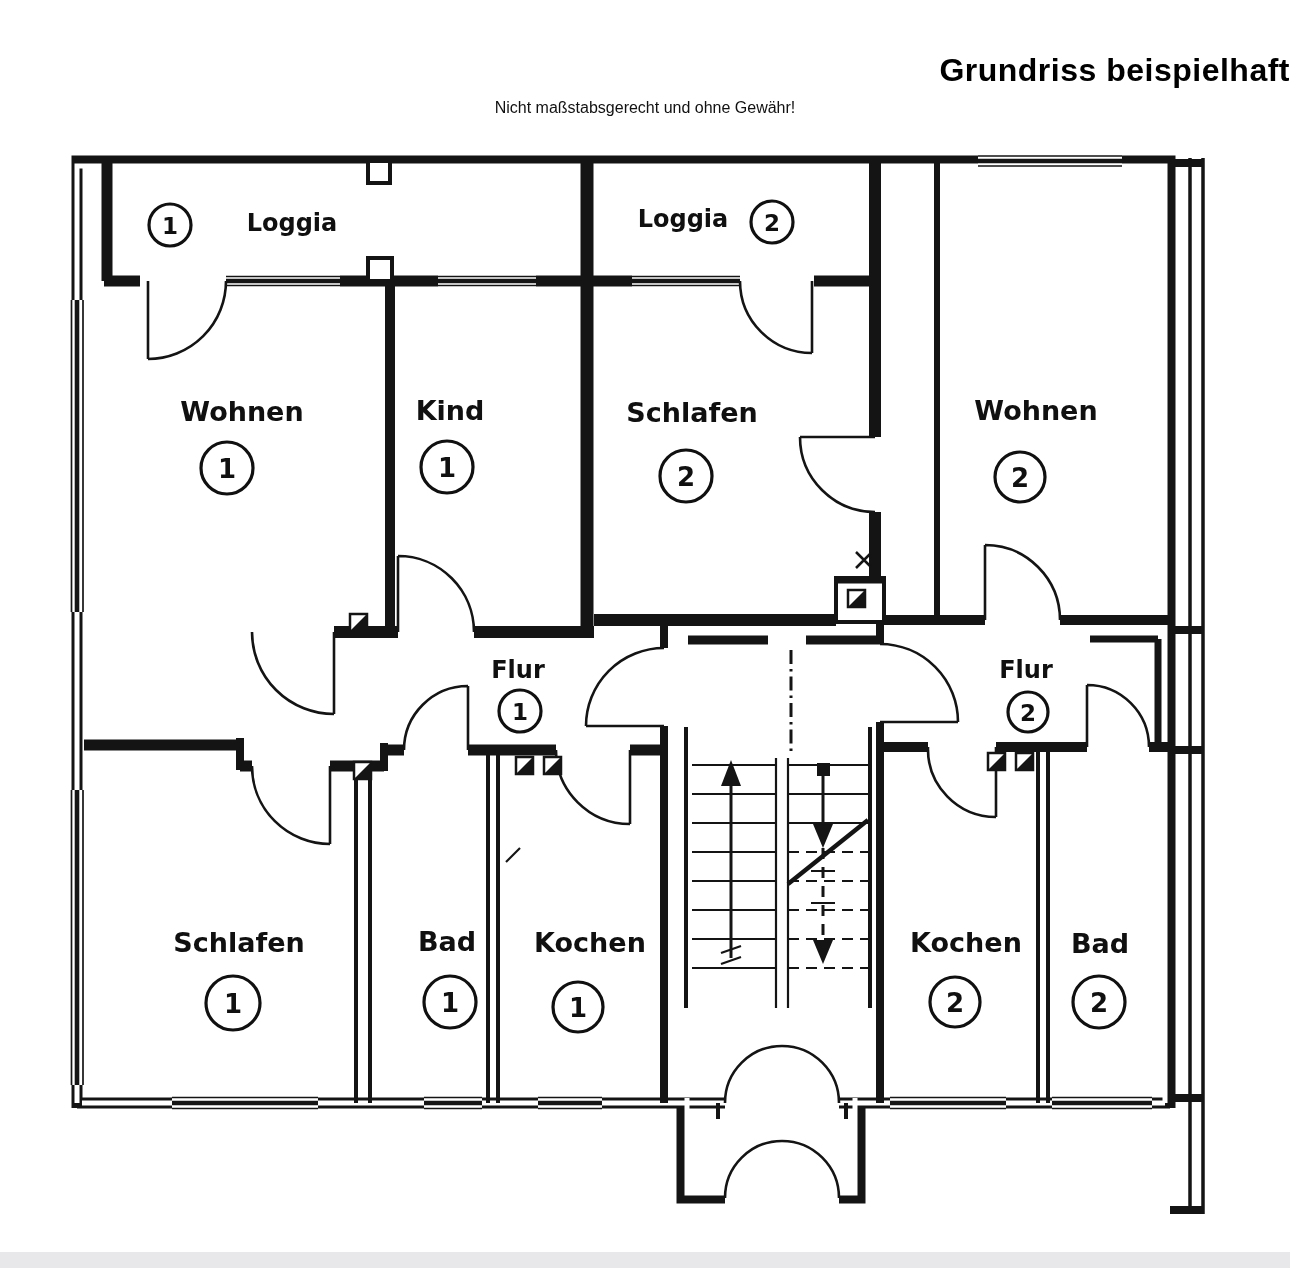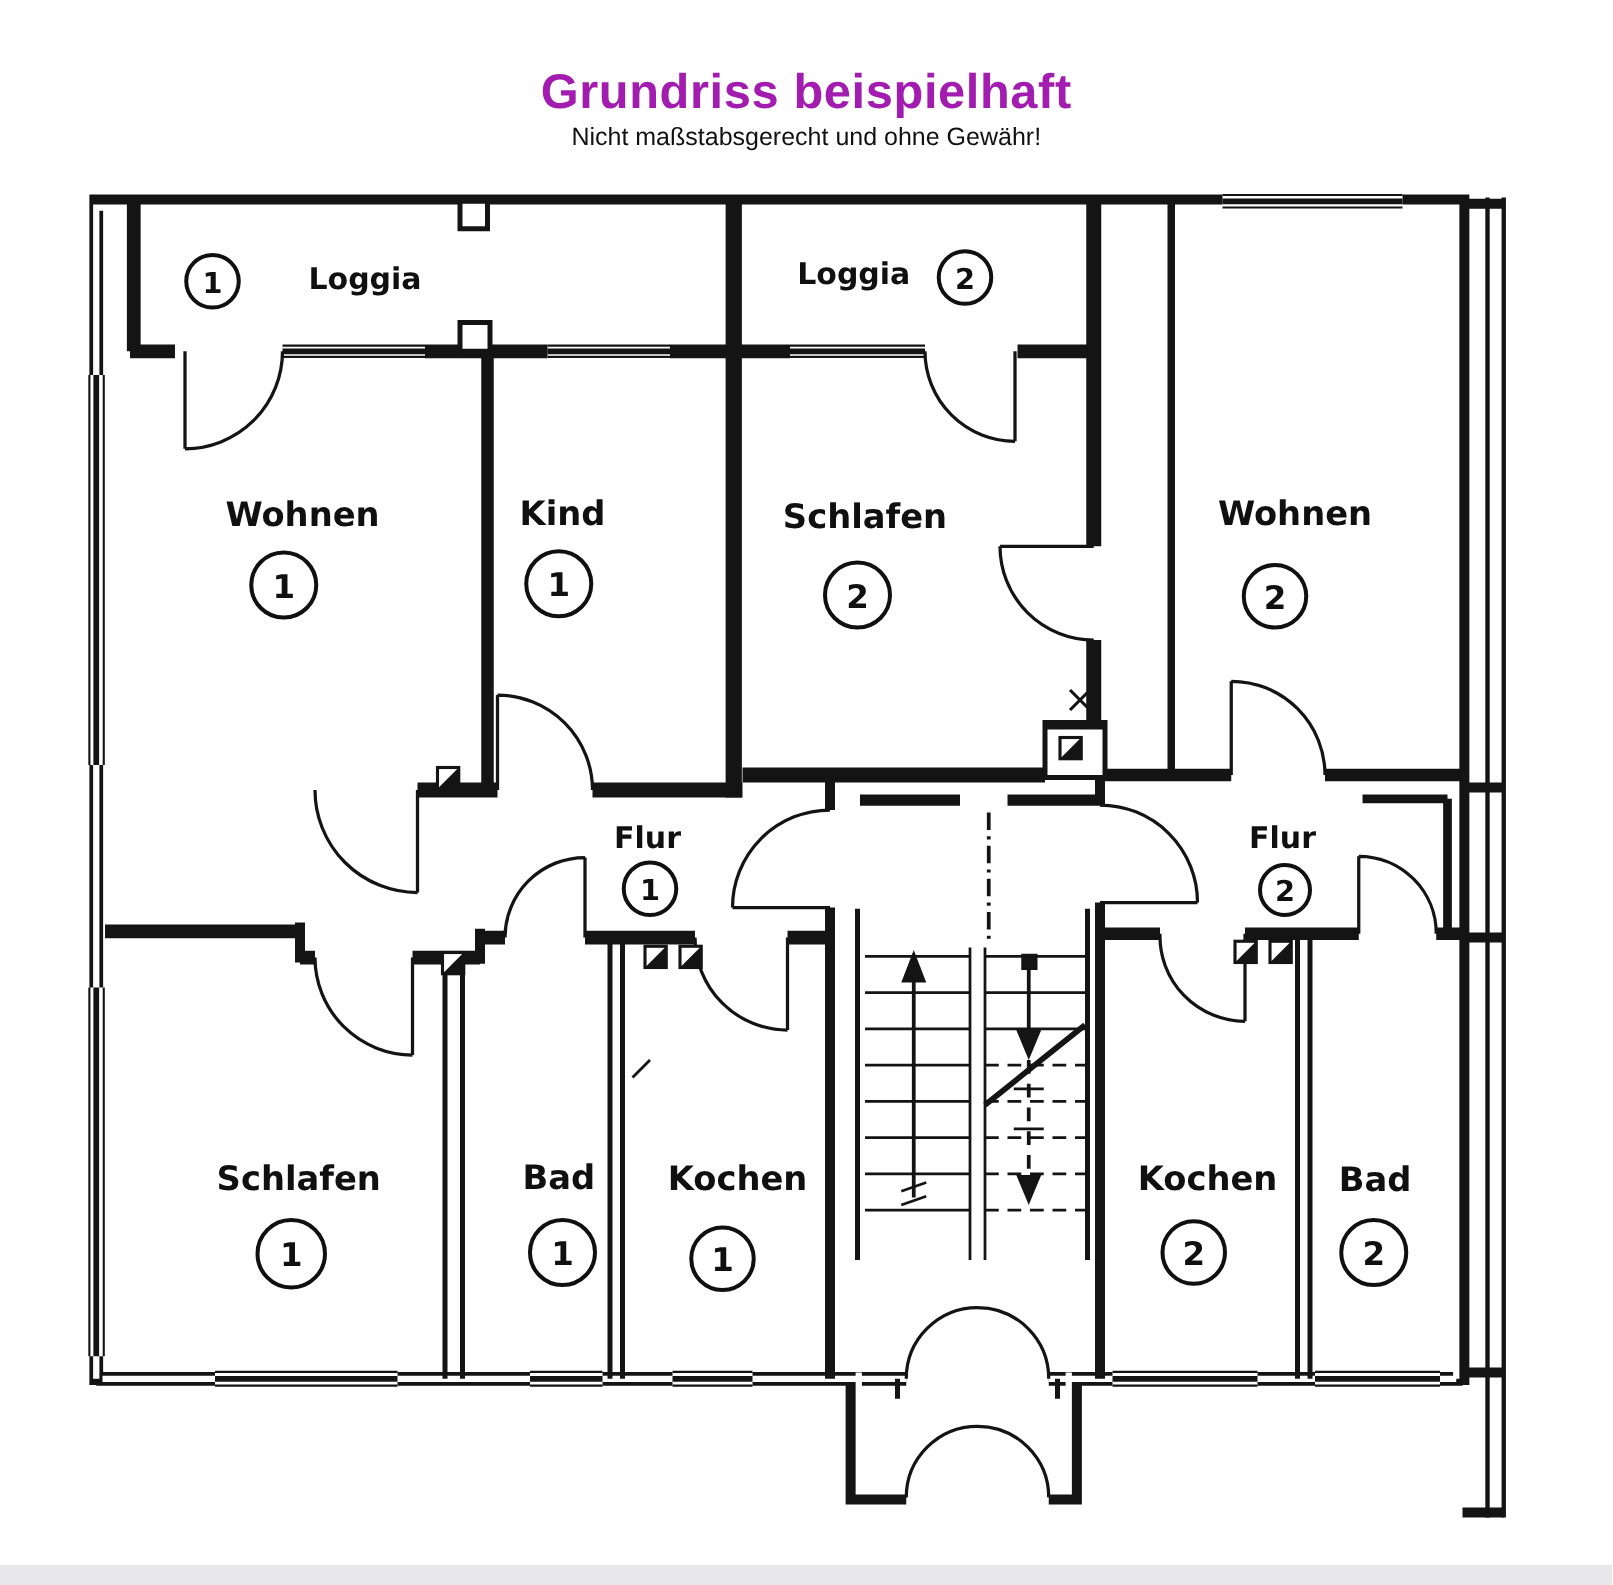--- a/index.html
+++ b/index.html
@@ -1,21 +1,21 @@
 <!DOCTYPE html>
 <html><head>
 <meta charset="utf-8">
 <style>
   html,body{margin:0;padding:0;background:#ffffff;}
   .canvas{position:relative;width:1290px;height:1268px;background:#ffffff;overflow:hidden;
           font-family:"Liberation Sans", sans-serif;}
-  .title{position:absolute;top:52px;left:0;width:100%;text-align:center;
-         font-size:39px;font-weight:bold;color:#a21caf;letter-spacing:.5px;}
+  .title{position:absolute;top:52px;left:0;width:100%;text-align:right;
+         font-size:32px;font-weight:bold;color:#000000;letter-spacing:.5px;}
   .subtitle{position:absolute;top:99px;left:0;width:100%;text-align:center;
-            font-size:20px;color:#111;}
+            font-size:16px;color:#111;}
   svg{position:absolute;left:0;top:0;}
   .wall{stroke:#141414;fill:none;stroke-linecap:butt;}
   .wallwhite{stroke:#ffffff;fill:none;}
   .thin{stroke:#141414;fill:none;}
   .roomname{font-family:"DejaVu Sans", sans-serif;font-weight:bold;font-size:27px;fill:#101010;text-anchor:middle;}
   .roomname.sm{font-size:24px;}
   .circ{fill:none;stroke:#101010;stroke-width:3.2;}
   .cnum{font-family:"DejaVu Sans", sans-serif;font-weight:bold;font-size:26px;fill:#101010;
         text-anchor:middle;}
   .cnum.sm{font-size:23px;}

